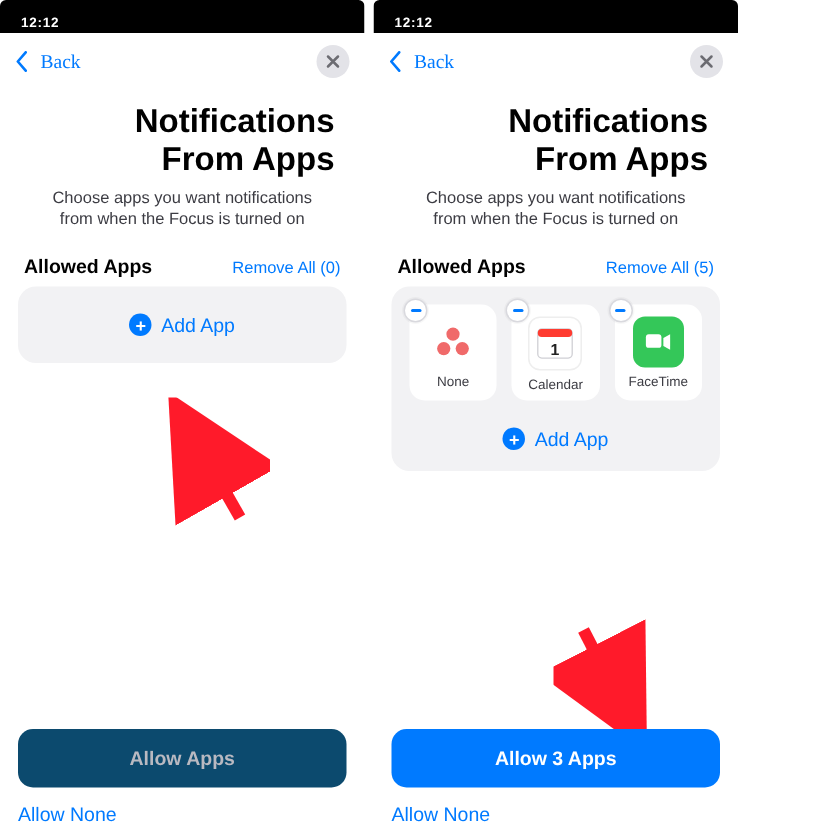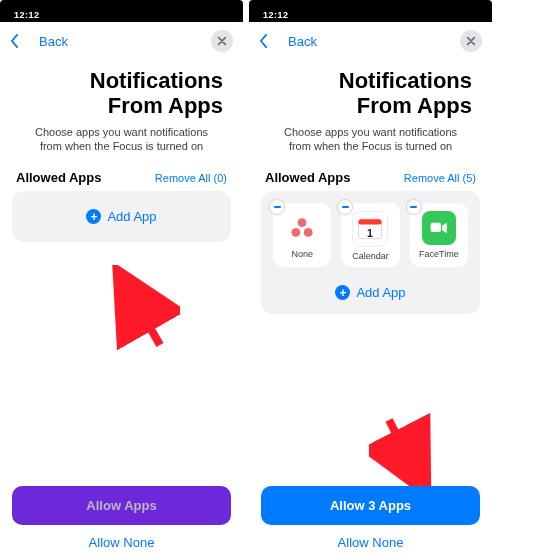--- a/index.html
+++ b/index.html
@@ -49,24 +49,25 @@
   
   .nav{
     display:flex;
     align-items:center;
     justify-content:space-between;
     padding:8px 10px 4px;
   }
   .back{
     color:var(--ios-blue);
     display:flex;
-    align-items:flex-start;
-    gap:20px;
-    font-size:13px;
-    cursor:pointer;
+    align-items:center;
+    gap:8px;
+    font-size:13px;
+    cursor:pointer;
+    font-family:Liberation Serif, serif;
   }
   .chev{
     width:9px;height:14px;
     display:inline-block;
   }
   .close{
     width:22px;height:22px;
     border-radius:50%;
     background:#e3e3e8;
     display:flex;align-items:center;justify-content:center;
@@ -156,27 +157,27 @@
   }
   .primary-btn{
     border-radius:10px;
     text-align:center;
     padding:12px 0;
     font-size:13px;
     font-weight:600;
     cursor:pointer;
   }
   .primary-btn.disabled{
-    background:#6d28d9;color:#b9b9c1;cursor:default;
+    background:#0c4a6e;color:#b9b9c1;cursor:default;
   }
   .primary-btn.enabled{
     background:var(--ios-blue);color:#fff;
   }
   .secondary-link{
-    text-align:center;
+    text-align:left;
     color:var(--ios-blue);
     font-size:13px;
     padding:10px 0 4px;
     cursor:pointer;
   }
   
   .arrow{
     position:absolute;
     pointer-events:none;
   }

